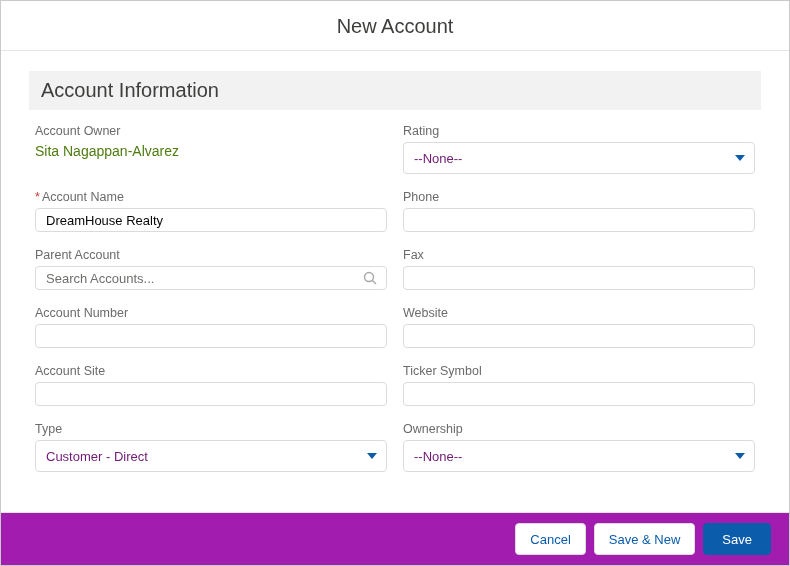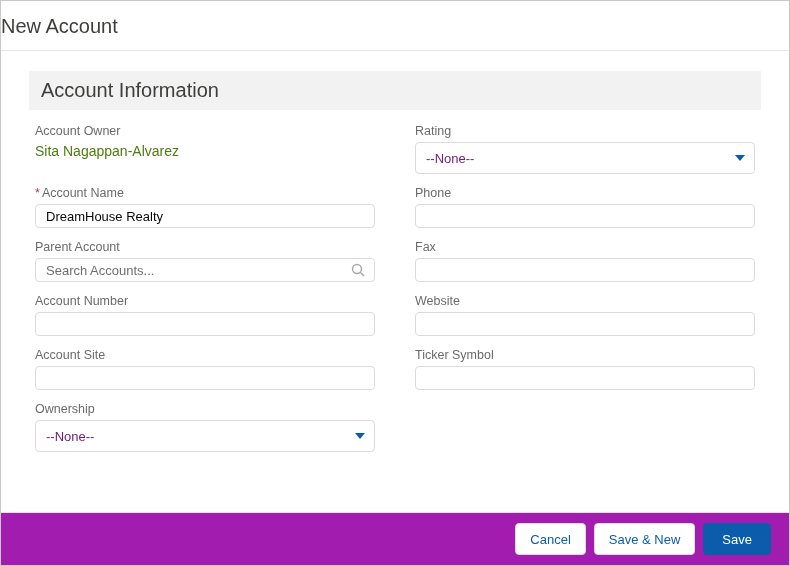--- a/index.html
+++ b/index.html
@@ -12,21 +12,21 @@
     }
     .modal {
       width: 790px;
       height: 566px;
       border: 1px solid #c9c9c9;
       background: #fff;
       display: flex;
       flex-direction: column;
     }
     .header {
-      text-align: left;
+      text-align: center;
       padding: 14px 0 12px 0;
       border-bottom: 1px solid #e5e5e5;
     }
     .header h1 {
       font-size: 20px;
       font-weight: 400;
       color: #3e3e3c;
     }
     .body {
       flex: 1;
@@ -40,20 +40,21 @@
       color: #3e3e3c;
       font-weight: 400;
       margin-bottom: 14px;
     }
     .form-grid {
       display: grid;
       grid-template-columns: 1fr 1fr;
       column-gap: 40px;
       row-gap: 12px;
       padding: 0 6px;
+      gap: 16px;
     }
     .field {
       display: flex;
       flex-direction: column;
     }
     .field-label {
       font-size: 12.5px;
       color: #6b6b6b;
       margin-bottom: 4px;
     }
@@ -216,20 +217,31 @@
       <div class="field">
         <div class="field-label">Account Site</div>
         <input type="text" class="text-input" value="" style="">
       </div>
 
       <div class="field">
         <div class="field-label">Ticker Symbol</div>
         <input type="text" class="text-input" value="" style="">
       </div>
 
+      <div class="field">
+        <div class="field-label">Type</div>
+        <div class="select-box">
+          <div class="select-display">Customer - Direct</div>
+          <span class="select-caret">
+            <svg width="10" height="6" viewBox="0 0 10 6">
+                <path d="M0 0 L5 6 L10 0 Z" fill="currentColor"></path>
+              </svg>
+          </span>
+        </div>
+      </div>
 
       <div class="field">
         <div class="field-label">Ownership</div>
         <div class="select-box">
           <div class="select-display">--None--</div>
           <span class="select-caret">
             <svg width="10" height="6" viewBox="0 0 10 6">
                 <path d="M0 0 L5 6 L10 0 Z" fill="currentColor"></path>
               </svg>
           </span>

